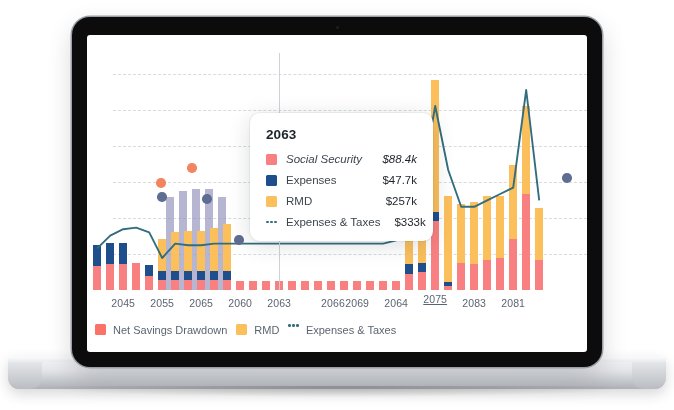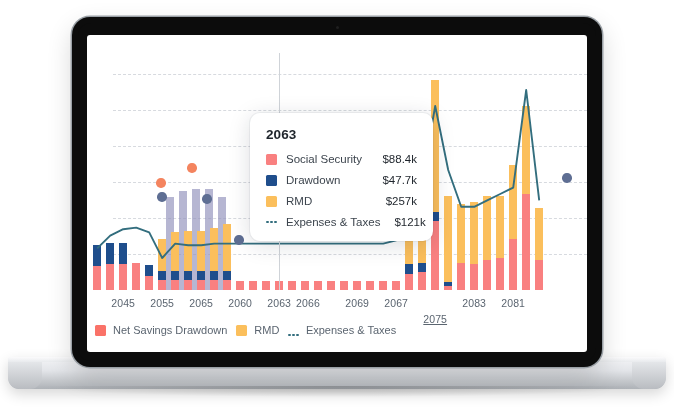--- a/index.html
+++ b/index.html
@@ -69,37 +69,37 @@
 
   .dot{position:absolute;border-radius:50%;}
 
   .axis-label{
     position:absolute;font-size:10.5px;color:#5b6570;
     text-align:center;letter-spacing:.1px;
   }
 
   
   .legend{position:absolute;display:flex;align-items:center;gap:9px;}
-  .legend-item{display:flex;align-items:flex-end;gap:7px;}
+  .legend-item{display:flex;align-items:flex-start;gap:7px;}
   .legend-sw{width:11px;height:11px;border-radius:1.5px;}
   .legend-dots{display:flex;gap:1.5px;align-items:center;}
   .legend-dots i{width:2.5px;height:2.5px;border-radius:50%;display:block;}
   .legend-text{font-size:11px;color:#5b6570;white-space:nowrap;}
 
   
   .tooltip{
     position:absolute;background:#fff;border-radius:10px;
     box-shadow:0 4px 22px rgba(20,30,50,.15), 0 0 0 1px rgba(20,30,50,.05);
     padding:14px 16px 13px 16px;box-sizing:border-box;
   }
   .tt-title{font-size:13.5px;font-weight:bold;color:#1e242b;letter-spacing:.1px;}
   .tt-sub{font-size:10.5px;color:#8a929c;margin-top:7px;letter-spacing:.1px;}
   .tt-rows{margin-top:11px;}
   .tt-row{display:flex;align-items:center;margin-top:9px;}
-  .tt-row:first-child{margin-top:8px;}
+  .tt-row:first-child{margin-top:8px;font-style:italic;}
   .tt-sw{width:11px;height:11px;border-radius:1.5px;flex:0 0 auto;}
   .tt-dots{display:flex;gap:1.5px;align-items:center;width:11px;flex:0 0 auto;}
   .tt-dots i{width:2.5px;height:2.5px;border-radius:50%;display:block;}
   .tt-name{font-size:11.5px;color:#3d454e;margin-left:9px;white-space:nowrap;}
   .tt-val{font-size:11.5px;color:#1e242b;margin-left:auto;padding-left:14px;white-space:nowrap;}
 </style>
 </head>
 <body>
 
 <div id="stage">
@@ -276,24 +276,24 @@
                 <div class="dot" style="left: 115px; top: 159px; width: 9.5px; height: 9.5px; background: rgb(94, 110, 147);"></div>
                 <div class="dot" style="left: 147px; top: 200px; width: 9.5px; height: 9.5px; background: rgb(94, 110, 147);"></div>
                 <div class="dot" style="left: 219px; top: 173px; width: 9.5px; height: 9.5px; background: rgb(244, 132, 95);"></div>
                 <div class="dot" style="left: 475px; top: 138px; width: 9.5px; height: 9.5px; background: rgb(94, 110, 147);"></div>
                 <div class="crosshair" style="left: 192.2px; top: 18px; height: 237px;"></div>
                 <div class="axis-label" style="left: 16.2px; top: 262px; width: 40px;">2045</div>
                 <div class="axis-label" style="left: 55.2px; top: 262px; width: 40px;">2055</div>
                 <div class="axis-label" style="left: 94.2px; top: 262px; width: 40px;">2065</div>
                 <div class="axis-label" style="left: 133.2px; top: 262px; width: 40px;">2060</div>
                 <div class="axis-label" style="left: 172.2px; top: 262px; width: 40px;">2063</div>
-                <div class="axis-label" style="left: 201px; top: 262px; width: 40px;">2066</div>
+                <div class="axis-label" style="left: 226px; top: 262px; width: 40px;">2066</div>
                 <div class="axis-label" style="left: 250.2px; top: 262px; width: 40px;">2069</div>
-                <div class="axis-label" style="left: 289.2px; top: 262px; width: 40px;">2067</div>
-                <div class="axis-label" style="left: 328.2px; top: 278px; width: 40px; text-decoration: underline;">2075</div>
+                <div class="axis-label" style="left: 289.2px; top: 262px; width: 40px;">2064</div>
+                <div class="axis-label" style="left: 328.2px; top: 258px; width: 40px; text-decoration: underline;">2075</div>
                 <div class="axis-label" style="left: 367.2px; top: 262px; width: 40px;">2083</div>
                 <div class="axis-label" style="left: 406.2px; top: 262px; width: 40px;">2081</div>
                 <div class="legend" style="left: 8px; top: 289px;">
                   <div class="legend-item">
                     <span class="legend-sw" style="background: rgb(250, 114, 104);"></span>
                     <span class="legend-text">Net Savings Drawdown</span>
                   </div>
                   <div class="legend-item">
                     <span class="legend-sw" style="background: rgb(251, 191, 92);"></span>
                     <span class="legend-text">RMD</span>
@@ -310,36 +310,36 @@
                 <div class="tooltip" style="left: 163px; top: 78px; width: 183px;">
                   <div class="tt-title">2063</div>
                   <div class="tt-rows">
                     <div class="tt-row">
                       <span class="tt-sw" style="background: rgb(249, 128, 128);"></span>
                       <span class="tt-name">Social Security</span>
                       <span class="tt-val">$88.4k</span>
                     </div>
                     <div class="tt-row">
                       <span class="tt-sw" style="background: rgb(31, 78, 140);"></span>
-                      <span class="tt-name">Drawdown</span>
+                      <span class="tt-name">Expenses</span>
                       <span class="tt-val">$47.7k</span>
                     </div>
                     <div class="tt-row">
                       <span class="tt-sw" style="background: rgb(251, 191, 92);"></span>
                       <span class="tt-name">RMD</span>
                       <span class="tt-val">$257k</span>
                     </div>
                     <div class="tt-row">
                       <span class="tt-dots">
                         <i style="background: rgb(51, 110, 126);"></i>
                         <i style="background: rgb(51, 110, 126);"></i>
                         <i style="background: rgb(51, 110, 126);"></i>
                       </span>
                       <span class="tt-name">Expenses &amp; Taxes</span>
-                      <span class="tt-val">$121k</span>
+                      <span class="tt-val">$333k</span>
                     </div>
                   </div>
                 </div>
               </div>
           </div>
         </div>
 
       </div>
     </div>
 

